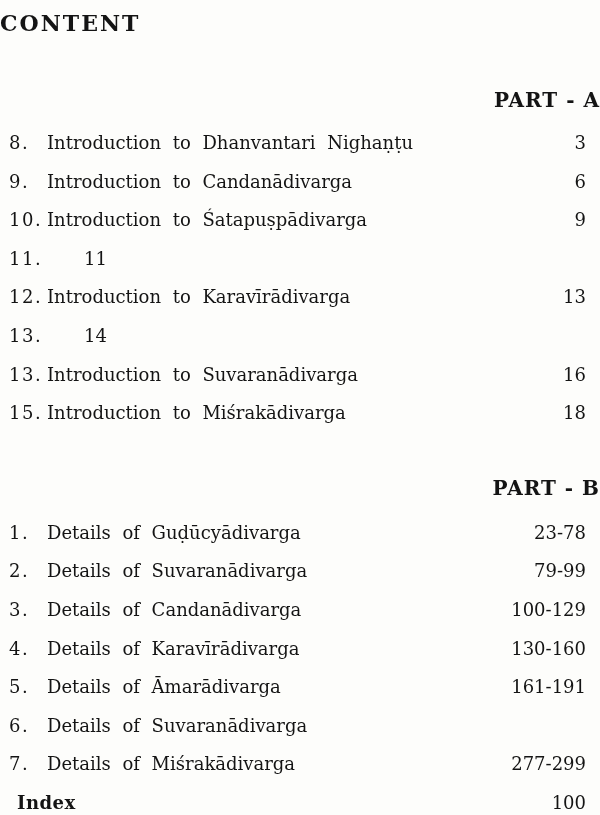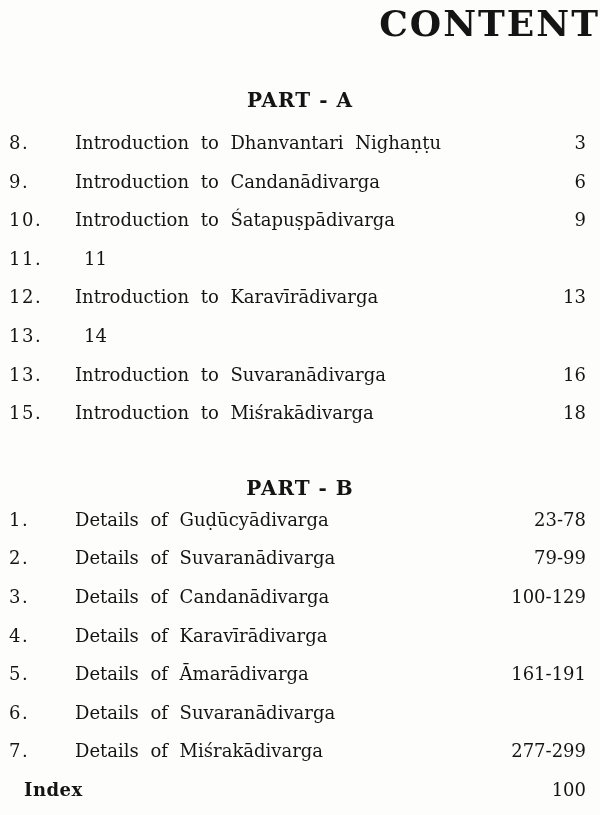--- a/index.html
+++ b/index.html
@@ -13,66 +13,65 @@
   .page {
     position: relative;
     width: 600px;
     height: 815px;
     color: #141414;
     font-family: "DejaVu Serif", "Liberation Serif", serif;
     background: #fdfdfb;
   }
   h1.title {
     margin: 6px 0 0 0;
-    text-align: right;
-    font-size: 36px;
+    text-align: left;
+    font-size: 22px;
     line-height: 34px;
     font-weight: bold;
     letter-spacing: 2px;
   }
   h2.part-heading {
-    text-align: center;
+    text-align: right;
     font-size: 20px;
     line-height: 24px;
     font-weight: bold;
     letter-spacing: 1px;
   }
   .part-a h2.part-heading { margin: 48px 0 19px 0; }
-  .part-b h2.part-heading { margin: 36px 0 8px 0; }
+  .part-b h2.part-heading { margin: 36px 0 21px 0; }
   .row {
     display: flex;
     align-items: flex-start;
     height: 38.6px;
     font-size: 18px;
     line-height: 24px;
   }
   .num {
     width: 47px;
     padding-left: 9px;
     box-sizing: border-box;
     letter-spacing: 1.5px;
     flex: 0 0 auto;
   }
   .label {
     flex: 1 1 auto;
     word-spacing: 0.33em;
-    margin-left: 28px;
   }
   .page-no {
     flex: 0 0 auto;
     text-align: right;
     padding-right: 14px;
     min-width: 60px;
   }
   .index-row {
     height: auto;
   }
   .index-label {
     flex: 1 1 auto;
-    padding-left: 24px;
+    padding-left: 17px;
     font-weight: bold;
     letter-spacing: 0.5px;
   }
 </style>
 </head>
 <body>
 
 <div class="page">
 
   <h1 class="title">CONTENT</h1>
@@ -145,20 +144,21 @@
 
   <div class="row">
     <span class="num">3.</span>
     <span class="label">Details of Candanādivarga</span>
     <span class="page-no">100-129</span>
   </div>
 
   <div class="row">
     <span class="num">4.</span>
     <span class="label">Details of Karavīrādivarga</span>
+    <span class="page-no">130-160</span>
   </div>
 
   <div class="row">
     <span class="num">5.</span>
     <span class="label">Details of Āmarādivarga</span>
     <span class="page-no">161-191</span>
   </div>
 
   <div class="row">
     <span class="num">6.</span>

